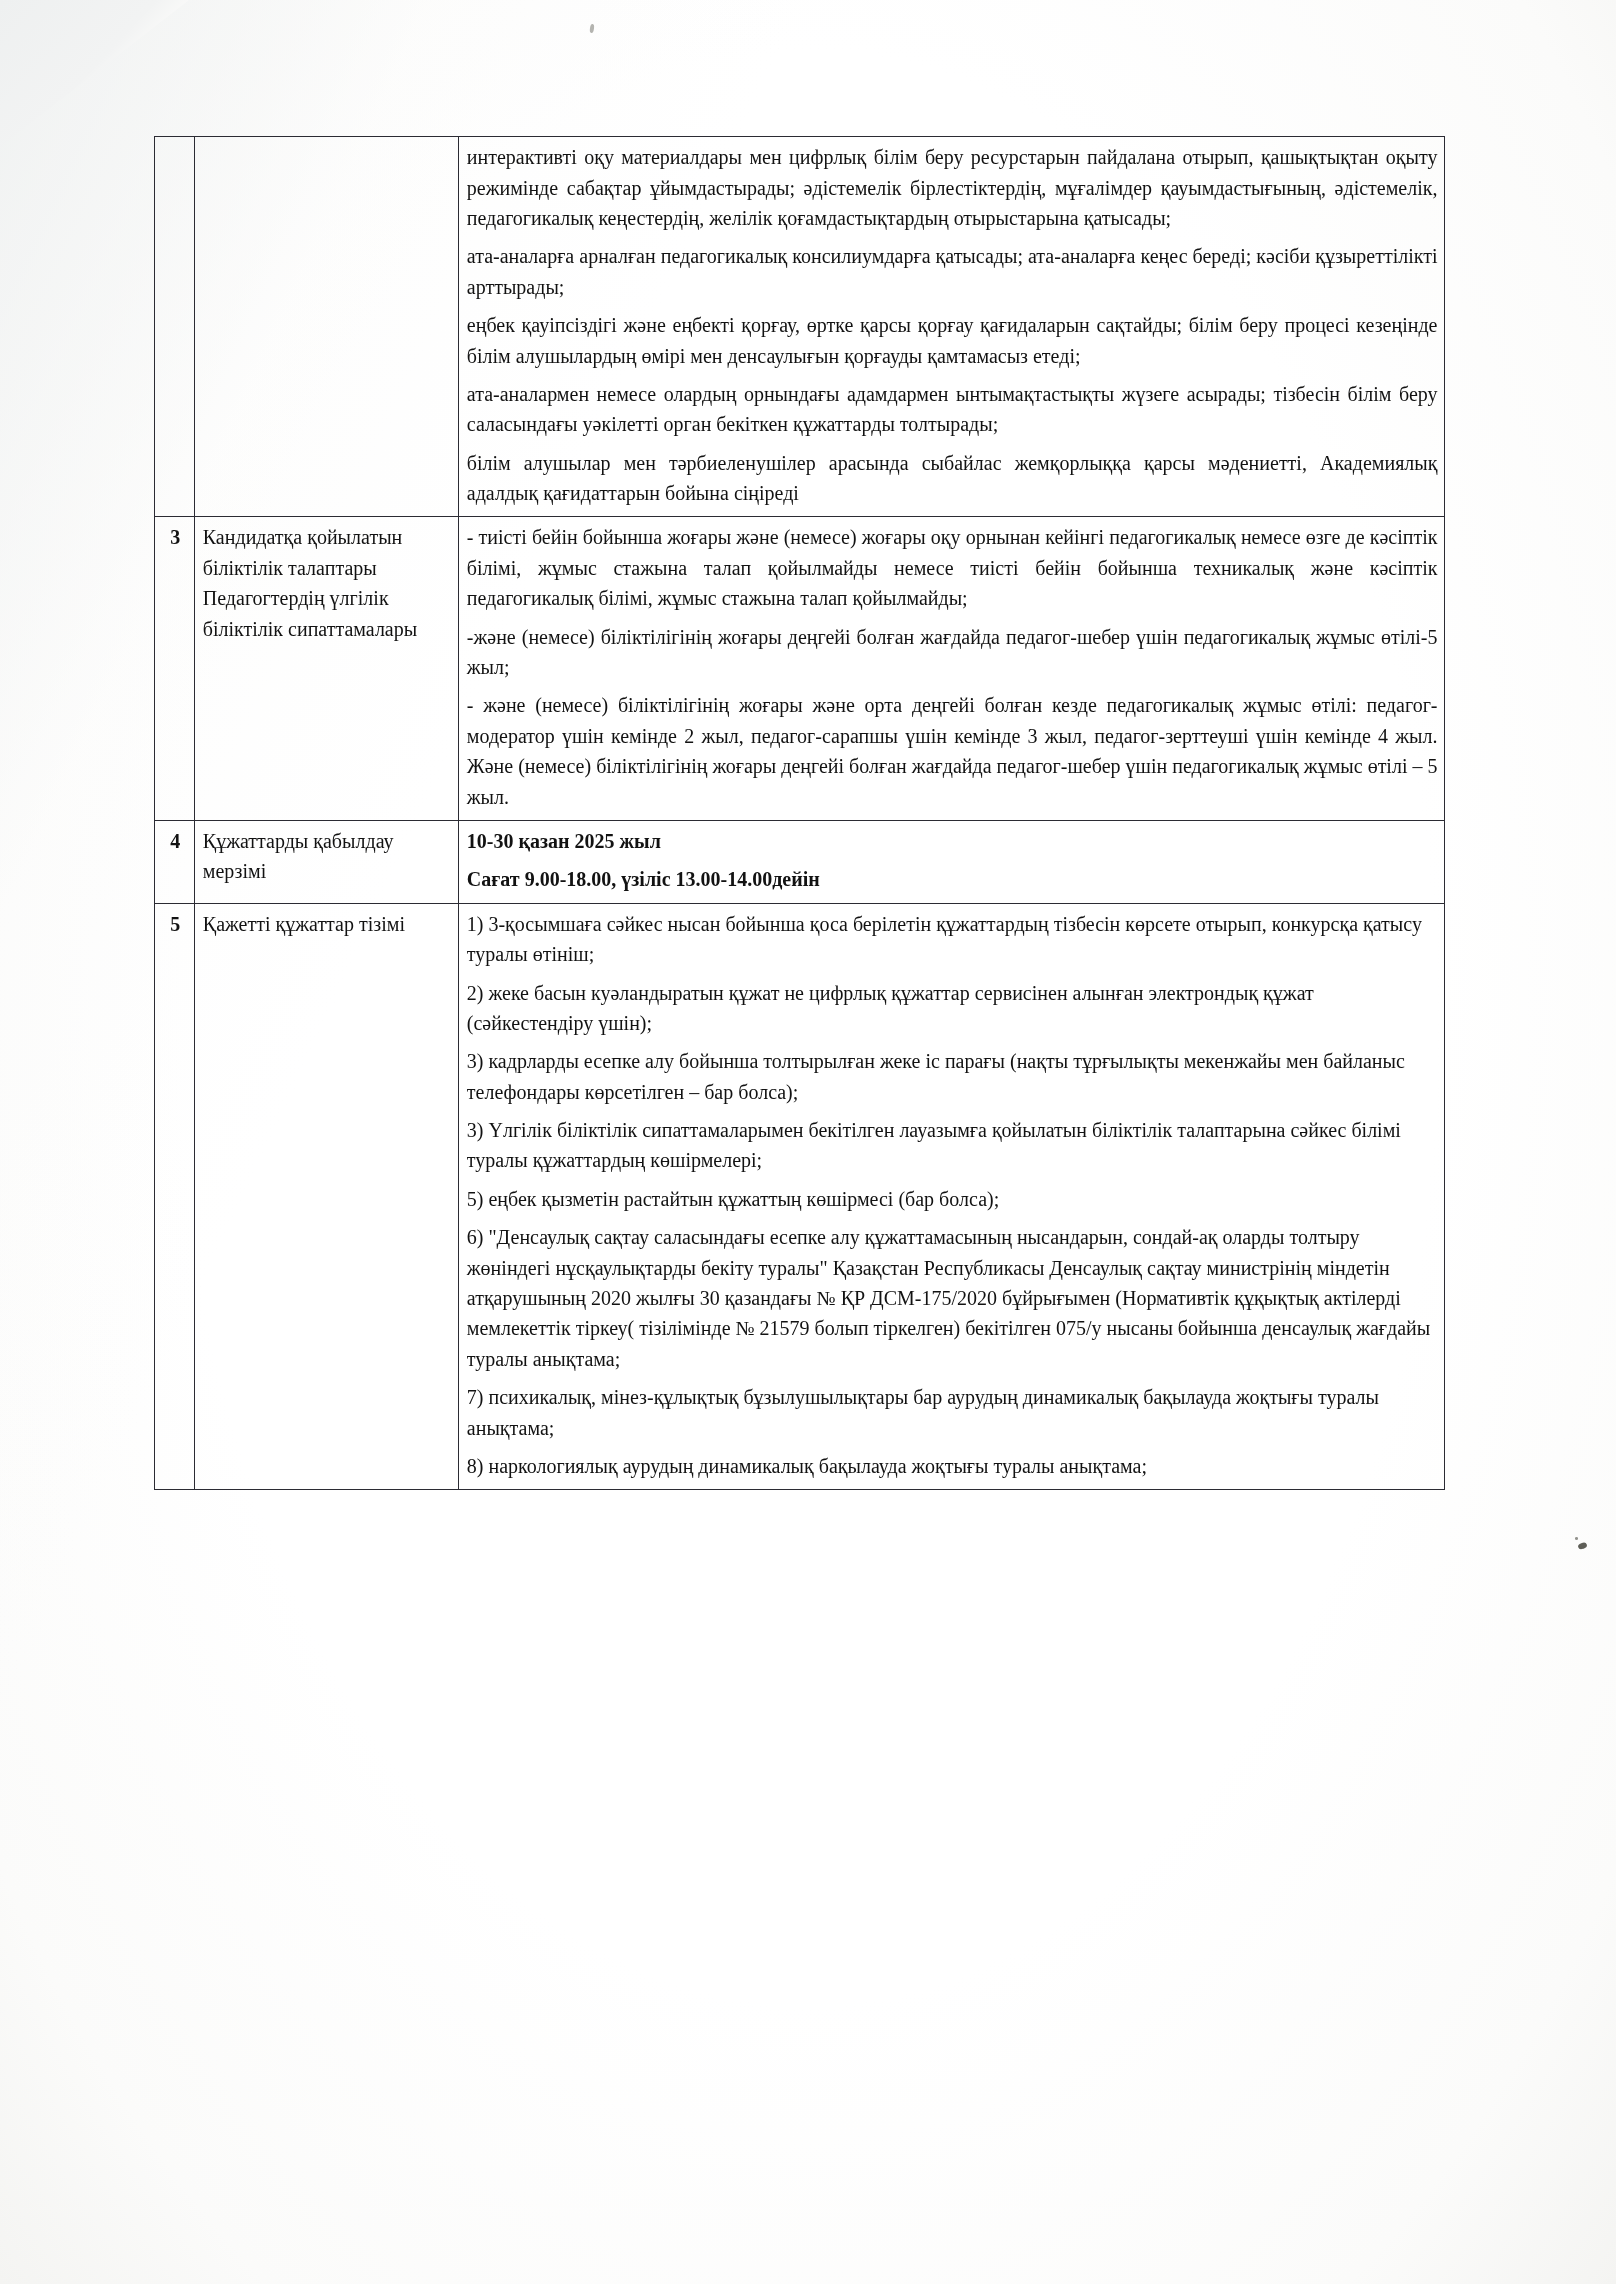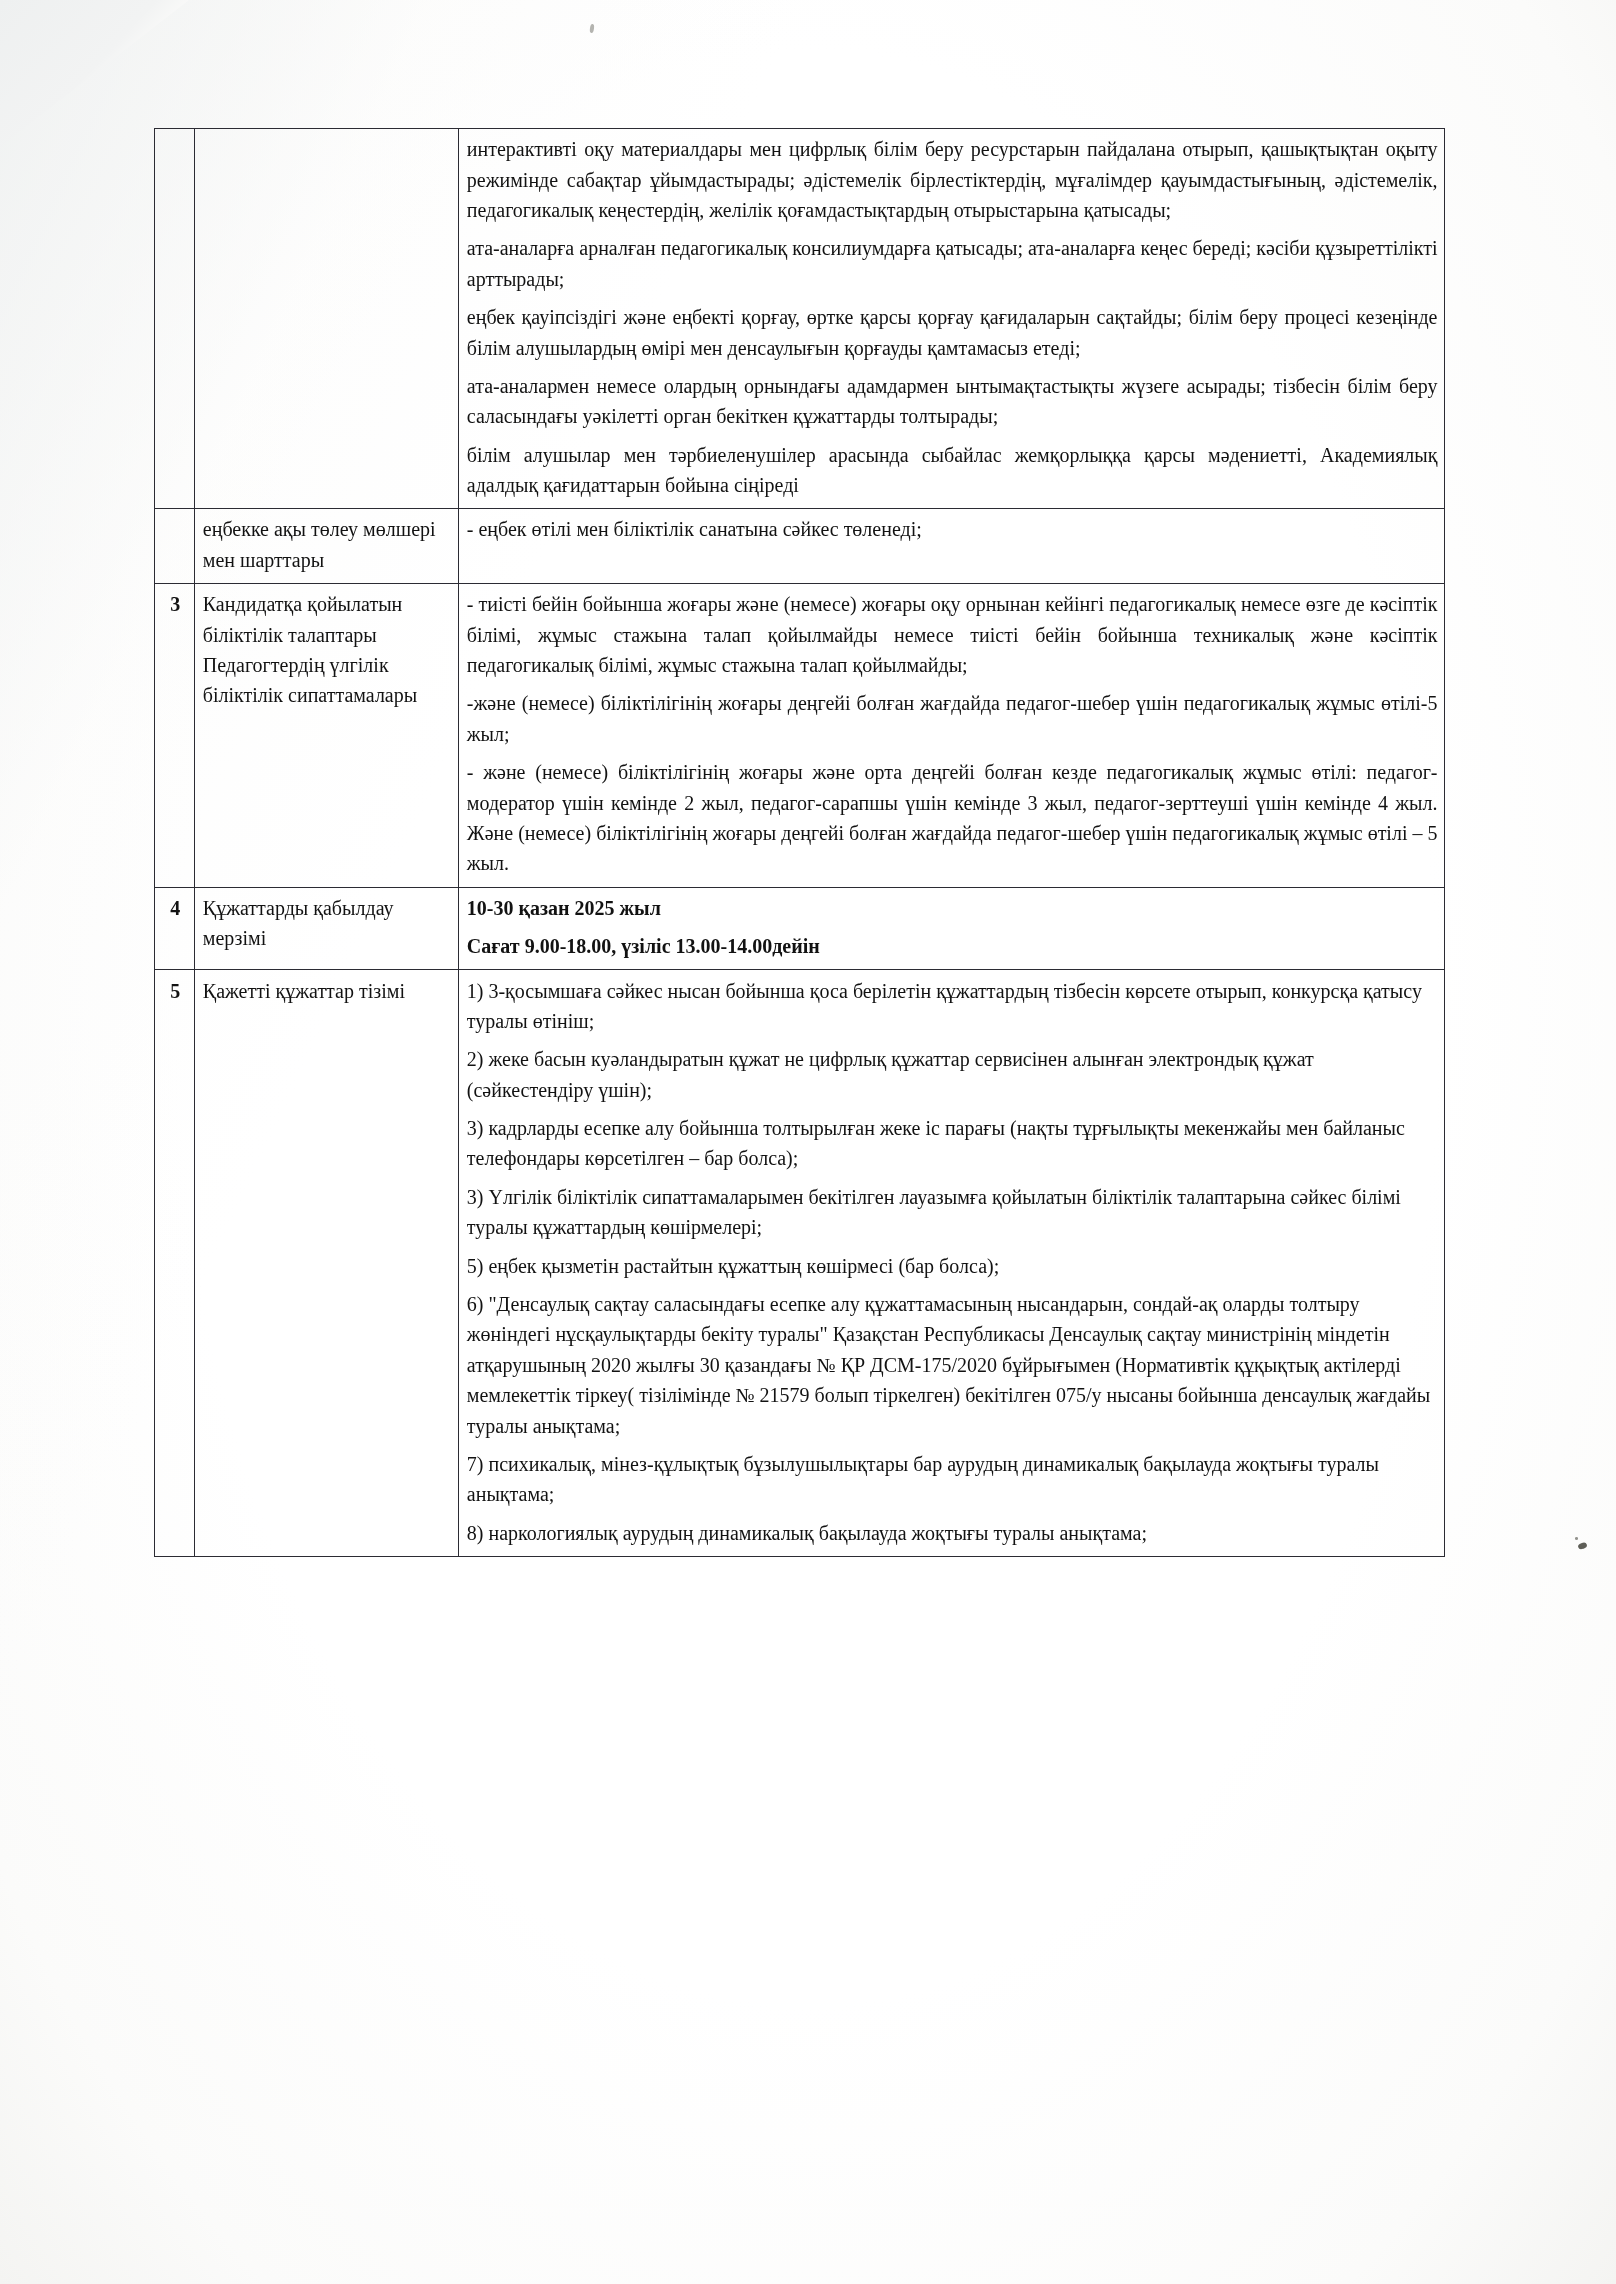--- a/index.html
+++ b/index.html
@@ -39,21 +39,21 @@
     width: 189px; height: 147px;
     background: linear-gradient(133deg, #eef0f0 0%, #f2f3f3 48%, #fbfbfa 62%, rgba(255,255,255,0) 66%);
     clip-path: polygon(0 0, 189px 0, 0 147px);
     pointer-events: none;
   }
 
   
   #doc-table {
     position: absolute;
     left: 154px;
-    top: 128px;
+    top: 136px;
     width: 1291px;
     border-collapse: collapse;
     table-layout: fixed;
   }
   #doc-table td {
     border: 1.3px solid #2b2b33;
     vertical-align: top;
     padding: 5.2px 6.5px 7.8px 7.8px;
     font-size: 20px;
     line-height: 1.52;
@@ -126,27 +126,20 @@
         <td class="label"></td>
         <td class="body">
           <p class="p">интерактивті оқу материалдары мен цифрлық білім беру ресурстарын пайдалана отырып, қашықтықтан оқыту режимінде сабақтар ұйымдастырады; әдістемелік бірлестіктердің, мұғалімдер қауымдастығының, әдістемелік, педагогикалық кеңестердің, желілік қоғамдастықтардың отырыстарына қатысады;</p>
           <p class="p">ата-аналарға арналған педагогикалық консилиумдарға қатысады; ата-аналарға кеңес береді; кәсіби құзыреттілікті арттырады;</p>
           <p class="p"> еңбек қауіпсіздігі және еңбекті қорғау, өртке қарсы қорғау қағидаларын сақтайды; білім беру процесі кезеңінде білім алушылардың өмірі мен денсаулығын қорғауды қамтамасыз етеді;</p>
           <p class="p">ата-аналармен немесе олардың орнындағы адамдармен ынтымақтастықты жүзеге асырады; тізбесін білім беру саласындағы уәкілетті орган бекіткен құжаттарды толтырады;</p>
           <p class="p">білім алушылар мен тәрбиеленушілер арасында сыбайлас жемқорлыққа қарсы мәдениетті, Академиялық адалдық қағидаттарын бойына сіңіреді</p>
         </td>
       </tr>
 
-      <tr>
-        <td class="num"></td>
-        <td class="label">еңбекке ақы төлеу мөлшері мен шарттары</td>
-        <td class="body">
-          <p class="p left">- еңбек өтілі мен біліктілік санатына сәйкес төленеді;</p>
-        </td>
-      </tr>
 
       <tr>
         <td class="num">3</td>
         <td class="label">Кандидатқа қойылатын біліктілік талаптары Педагогтердің үлгілік біліктілік сипаттамалары</td>
         <td class="body">
           <p class="p">- тиісті бейін бойынша жоғары және (немесе) жоғары оқу орнынан кейінгі педагогикалық немесе өзге де кәсіптік білімі, жұмыс стажына талап қойылмайды немесе тиісті бейін бойынша техникалық және кәсіптік педагогикалық білімі, жұмыс стажына талап қойылмайды;</p>
           <p class="p">-және (немесе) біліктілігінің жоғары деңгейі болған жағдайда педагог-шебер үшін педагогикалық жұмыс өтілі-5 жыл;</p>
           <p class="p">- және (немесе) біліктілігінің жоғары және орта деңгейі болған кезде педагогикалық жұмыс өтілі: педагог-модератор үшін кемінде 2 жыл, педагог-сарапшы үшін кемінде 3 жыл, педагог-зерттеуші үшін кемінде 4 жыл. Және (немесе) біліктілігінің жоғары деңгейі болған жағдайда педагог-шебер үшін педагогикалық жұмыс өтілі – 5 жыл.</p>
         </td>
       </tr>

